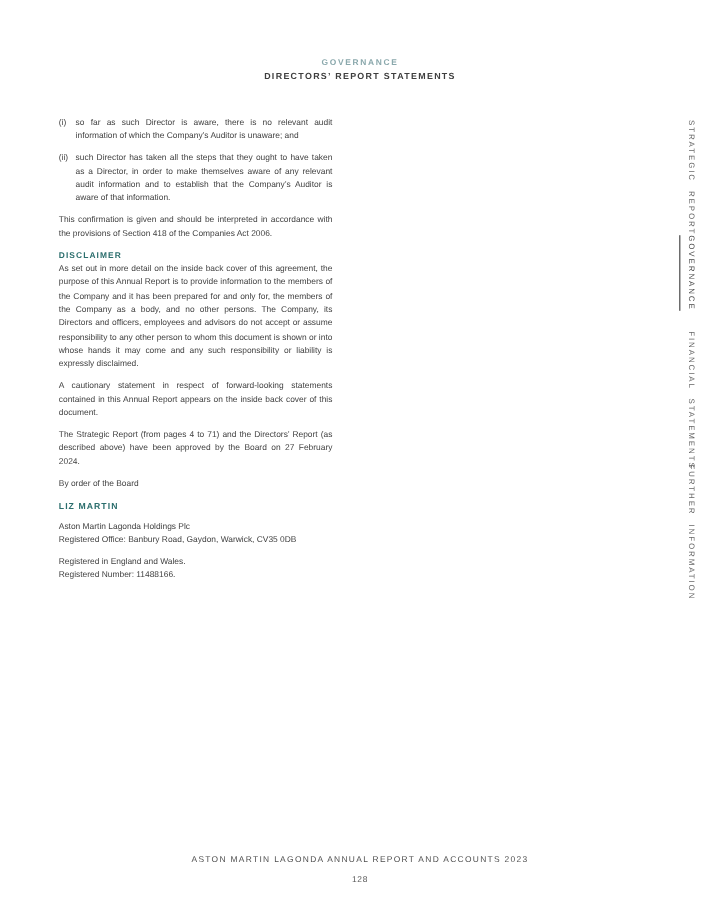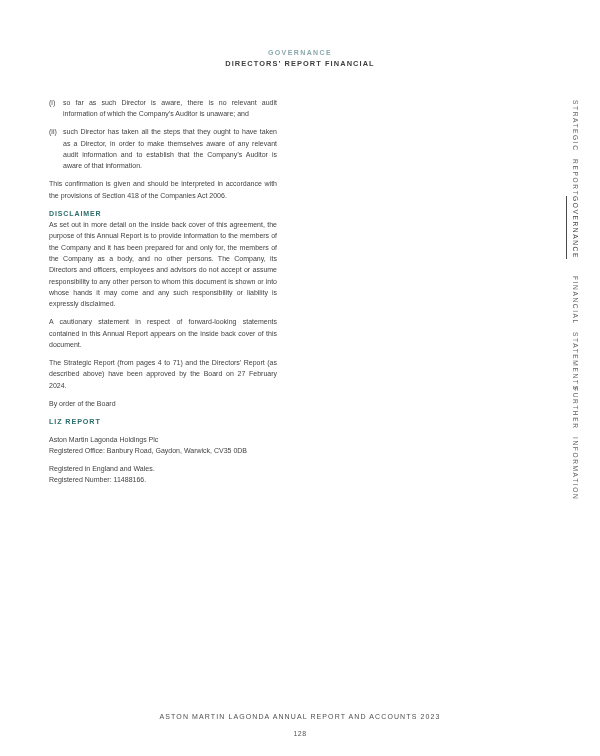--- a/index.html
+++ b/index.html
@@ -69,21 +69,21 @@
   .footer-text { top: 713px; font-size: 7px; letter-spacing: 1.1px; color: #4E4E4E; }
   .page-number { top: 730px; font-size: 7px; letter-spacing: 0.5px; color: #555555; }
 </style>
 </head>
 <body>
 
 <div class="page">
 
   <header class="doc-header">
     <div class="eyebrow">GOVERNANCE</div>
-    <div class="doc-title">DIRECTORS’ REPORT FINANCIAL</div>
+    <div class="doc-title">DIRECTORS’ REPORT STATEMENTS</div>
   </header>
 
   <main class="content">
 
     <p class="hang">
       <span class="marker">(i)</span>
       <span>so far as such Director is aware, there is no relevant audit information of which the Company’s Auditor is unaware; and</span>
     </p>
 
     <p class="hang">
@@ -94,21 +94,21 @@
     <p>This confirmation is given and should be interpreted in accordance with the provisions of Section 418 of the Companies Act 2006.</p>
 
     <h2 class="sec-heading">DISCLAIMER</h2>
     <p>As set out in more detail on the inside back cover of this agreement, the purpose of this Annual Report is to provide information to the members of the Company and it has been prepared for and only for, the members of the Company as a body, and no other persons. The Company, its Directors and officers, employees and advisors do not accept or assume responsibility to any other person to whom this document is shown or into whose hands it may come and any such responsibility or liability is expressly disclaimed.</p>
     <p>A cautionary statement in respect of forward-looking statements contained in this Annual Report appears on the inside back cover of this document.</p>
     <p>The Strategic Report (from pages 4 to 71) and the Directors’ Report (as described above) have been approved by the Board on 27 February 2024.</p>
 
     <p class="plain">By order of the Board</p>
 
     <div class="sig sig-block">
-      <div class="sig-line">LIZ REPORT</div>
+      <div class="sig-line">LIZ MARTIN</div>
     </div>
 
     <p class="plain">
       <span>Aston Martin Lagonda Holdings Plc</span><br>
       <span>Registered Office: Banbury Road, Gaydon, Warwick, CV35 0DB</span>
     </p>
 
     <p class="plain">
       <span>Registered in England and Wales.</span><br>
       <span>Registered Number: 11488166.</span>

